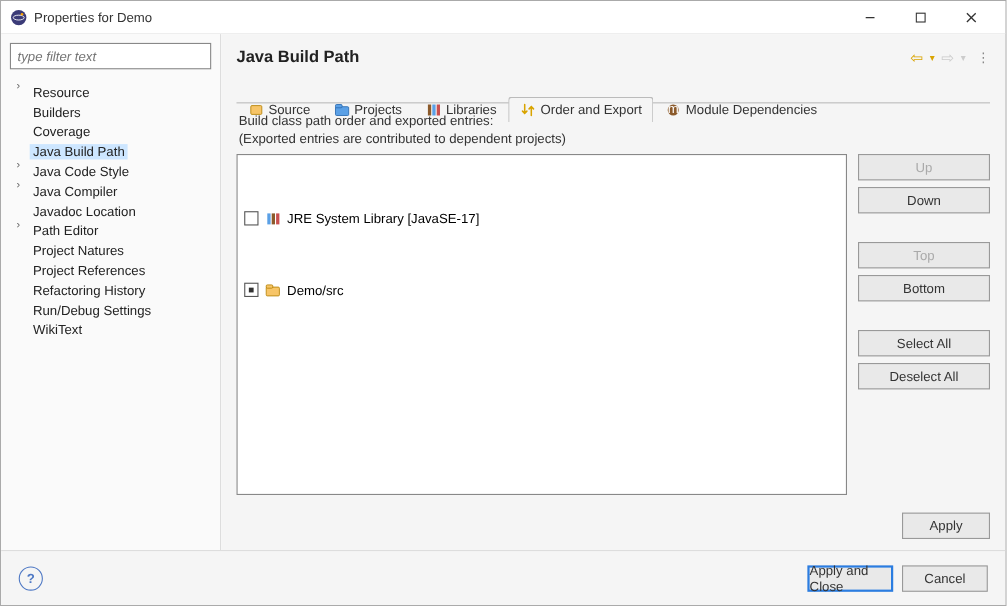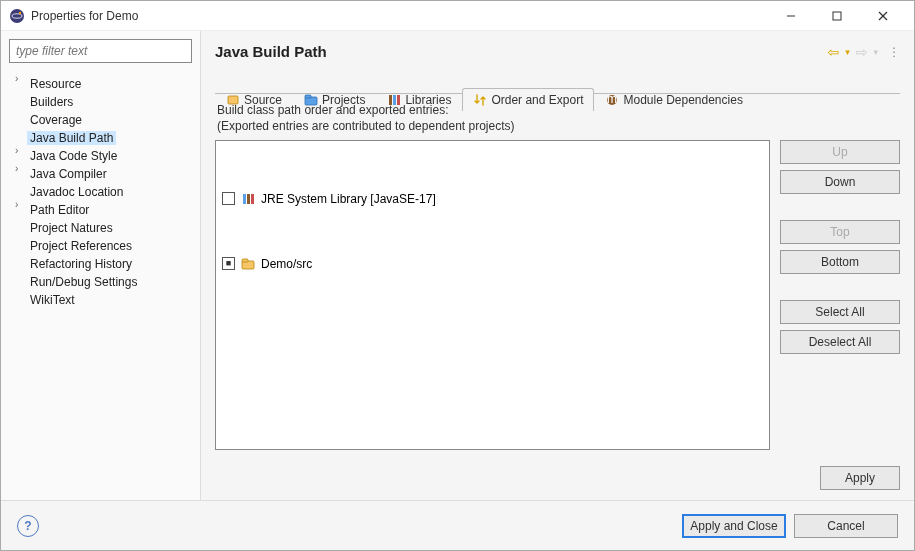--- a/index.html
+++ b/index.html
@@ -43,21 +43,21 @@
 .btn { height: 24px; border: 1px solid #999; background: #e9e9e9; color: #333; display: flex; align-items: center; justify-content: center; cursor: default; }
 .btn.disabled { color: #aaa; }
 .btn.primary { border: 2px solid #2b7de1; }
 .spacer { height: 14px; }
 
 .apply-row { display: flex; justify-content: flex-end; padding: 6px 0 10px 0; }
 
 .footer { height: 50px; border-top: 1px solid #ddd; display: flex; align-items: center; justify-content: space-between; padding: 0 16px; background: #f5f5f5; }
 .help { width: 22px; height: 22px; border: 1.5px solid #4e78c4; border-radius: 50%; color: #4e78c4; display: flex; align-items: center; justify-content: center; font-weight: bold; }
 .footer-btns { display: flex; gap: 8px; }
-.footer-btns .btn { width: 104px; }
+.footer-btns .btn { width: 78px; }
 </style>
 </head>
 <body>
 
 <div class="titlebar">
   <svg class="eclipse-icon" viewBox="0 0 16 16">
       <circle cx="8" cy="8" r="7" fill="#3b3b78"></circle>
       <ellipse cx="8" cy="8" rx="5" ry="2.2" fill="none" stroke="#fff" stroke-width="0.8"></ellipse>
       <circle cx="11" cy="5" r="1.2" fill="#f7a000"></circle>
     </svg>

